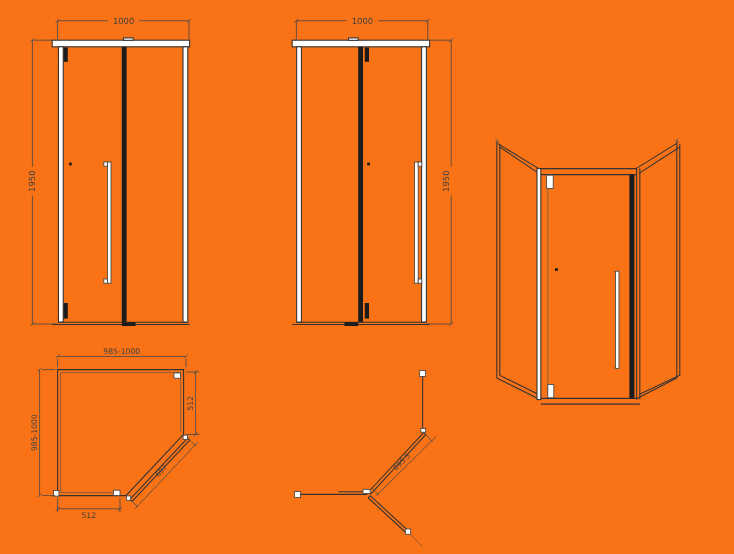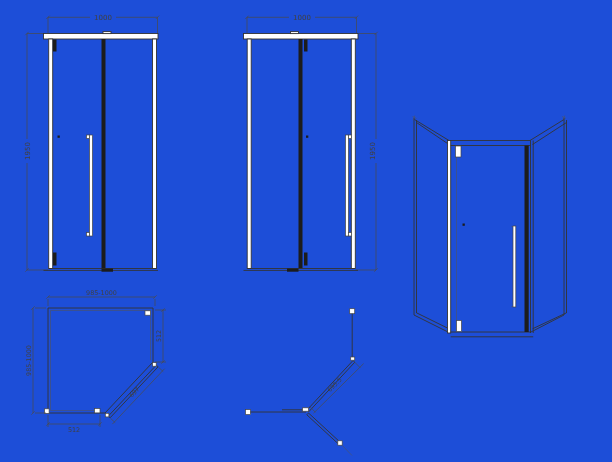--- a/index.html
+++ b/index.html
@@ -1,19 +1,19 @@
 <!DOCTYPE html>
 <html><head>
 <meta charset="utf-8">
 <style>
   html,body{margin:0;padding:0;background:#ffffff;}
   .sheet{
     position:relative;
     width:612px;height:462px;
-    background:#1d4ed8;
+    background:#f97316;
     font-family:"DejaVu Sans", sans-serif;
     overflow:hidden;
   }
   svg{position:absolute;left:0;top:0;}
   .ln{stroke:#333333;stroke-width:0.9;fill:none;}
   .ln-thin{stroke:#555555;stroke-width:0.55;fill:none;}
   .ln-dim{stroke:#4a4a4a;stroke-width:0.7;fill:none;}
   .fill-dark{fill:#1c1c1c;stroke:none;}
   .box{fill:#ffffff;stroke:#333333;stroke-width:0.9;}
   .box-thin{fill:#ffffff;stroke:#444444;stroke-width:0.7;}

